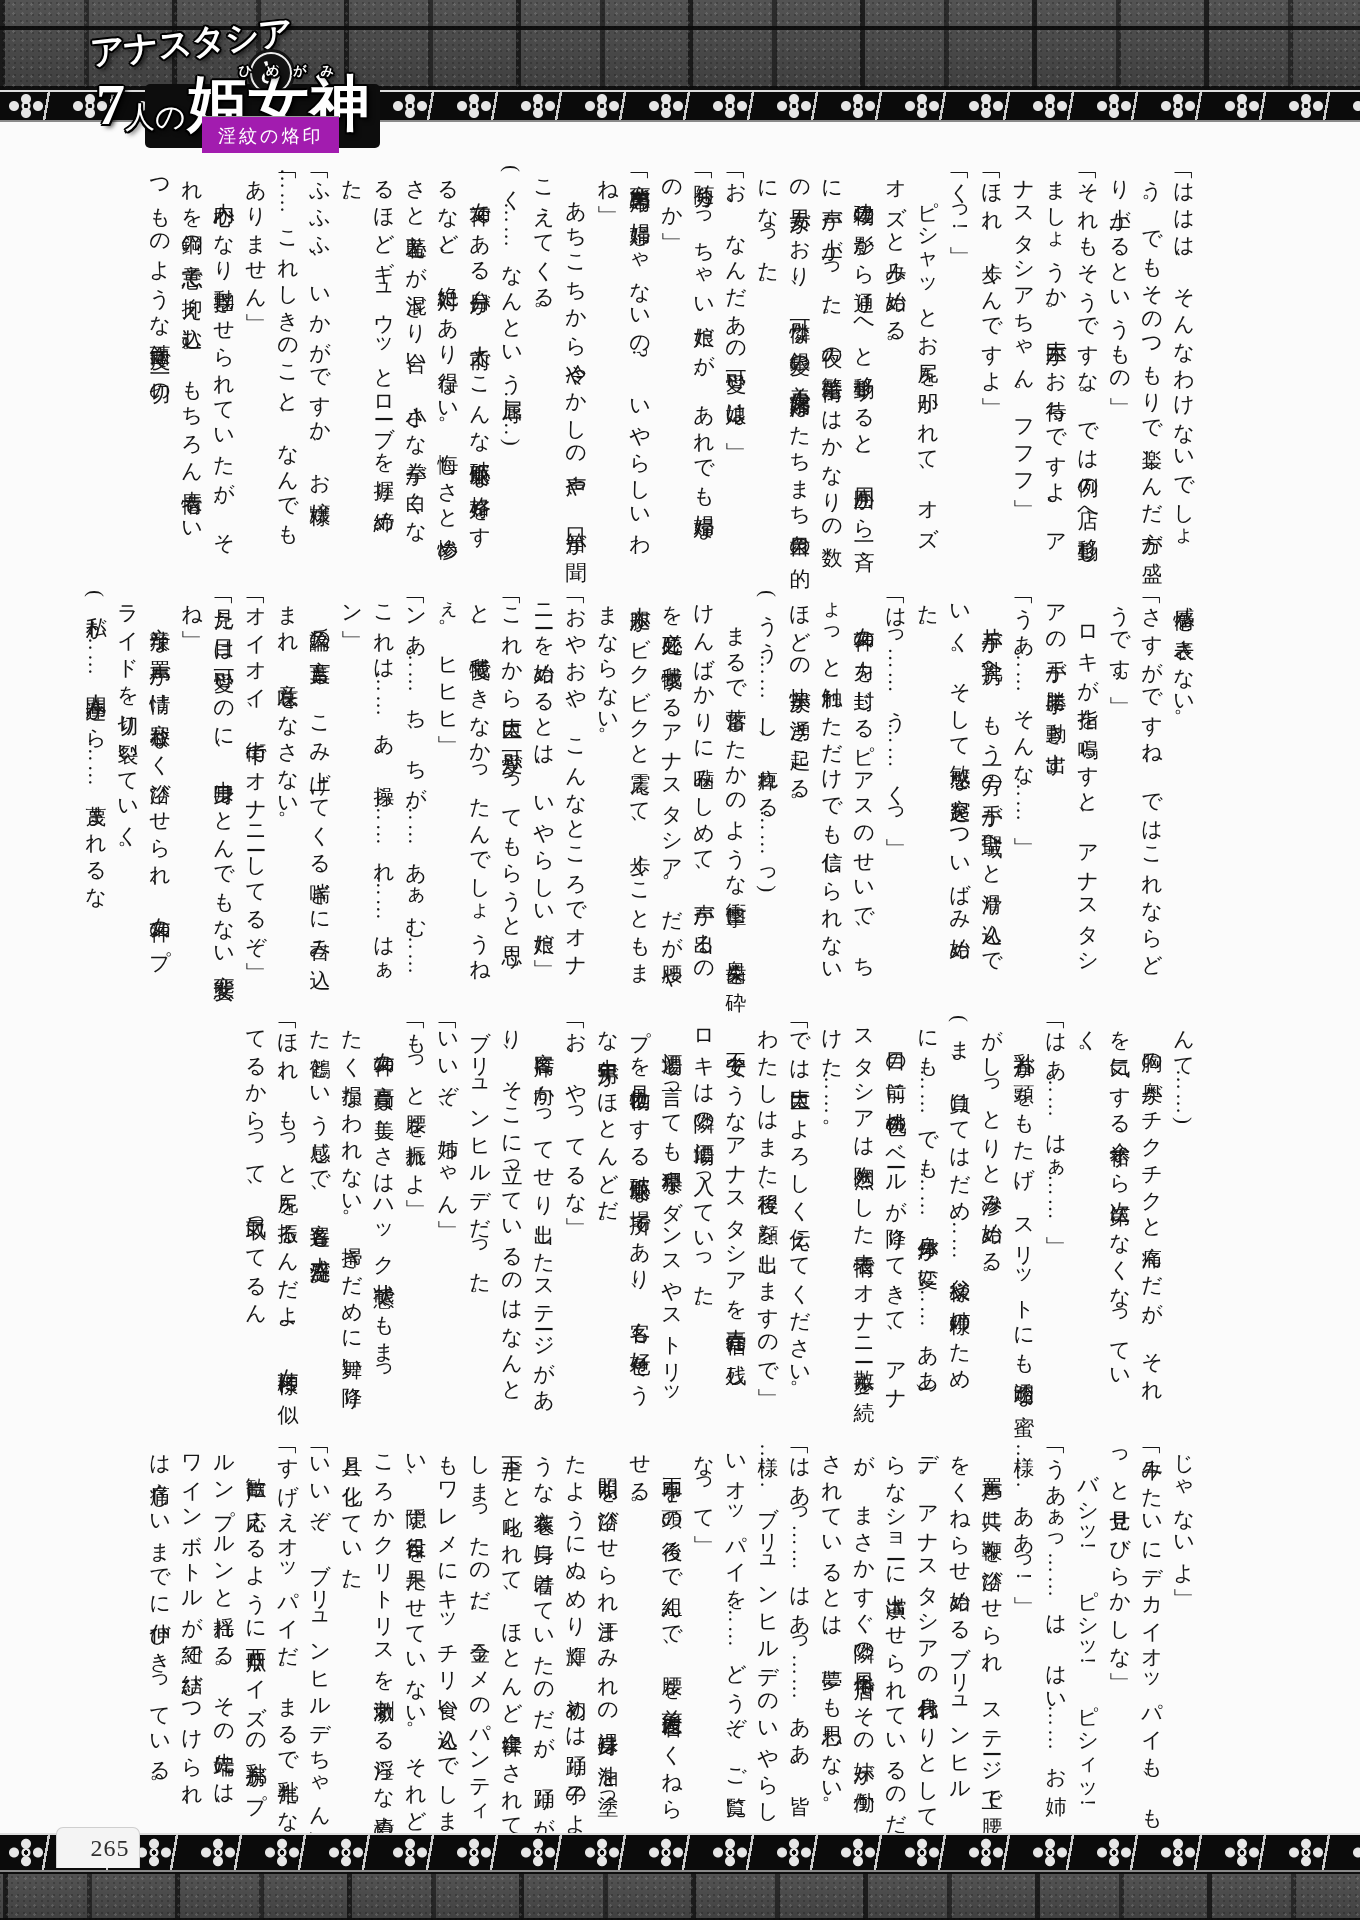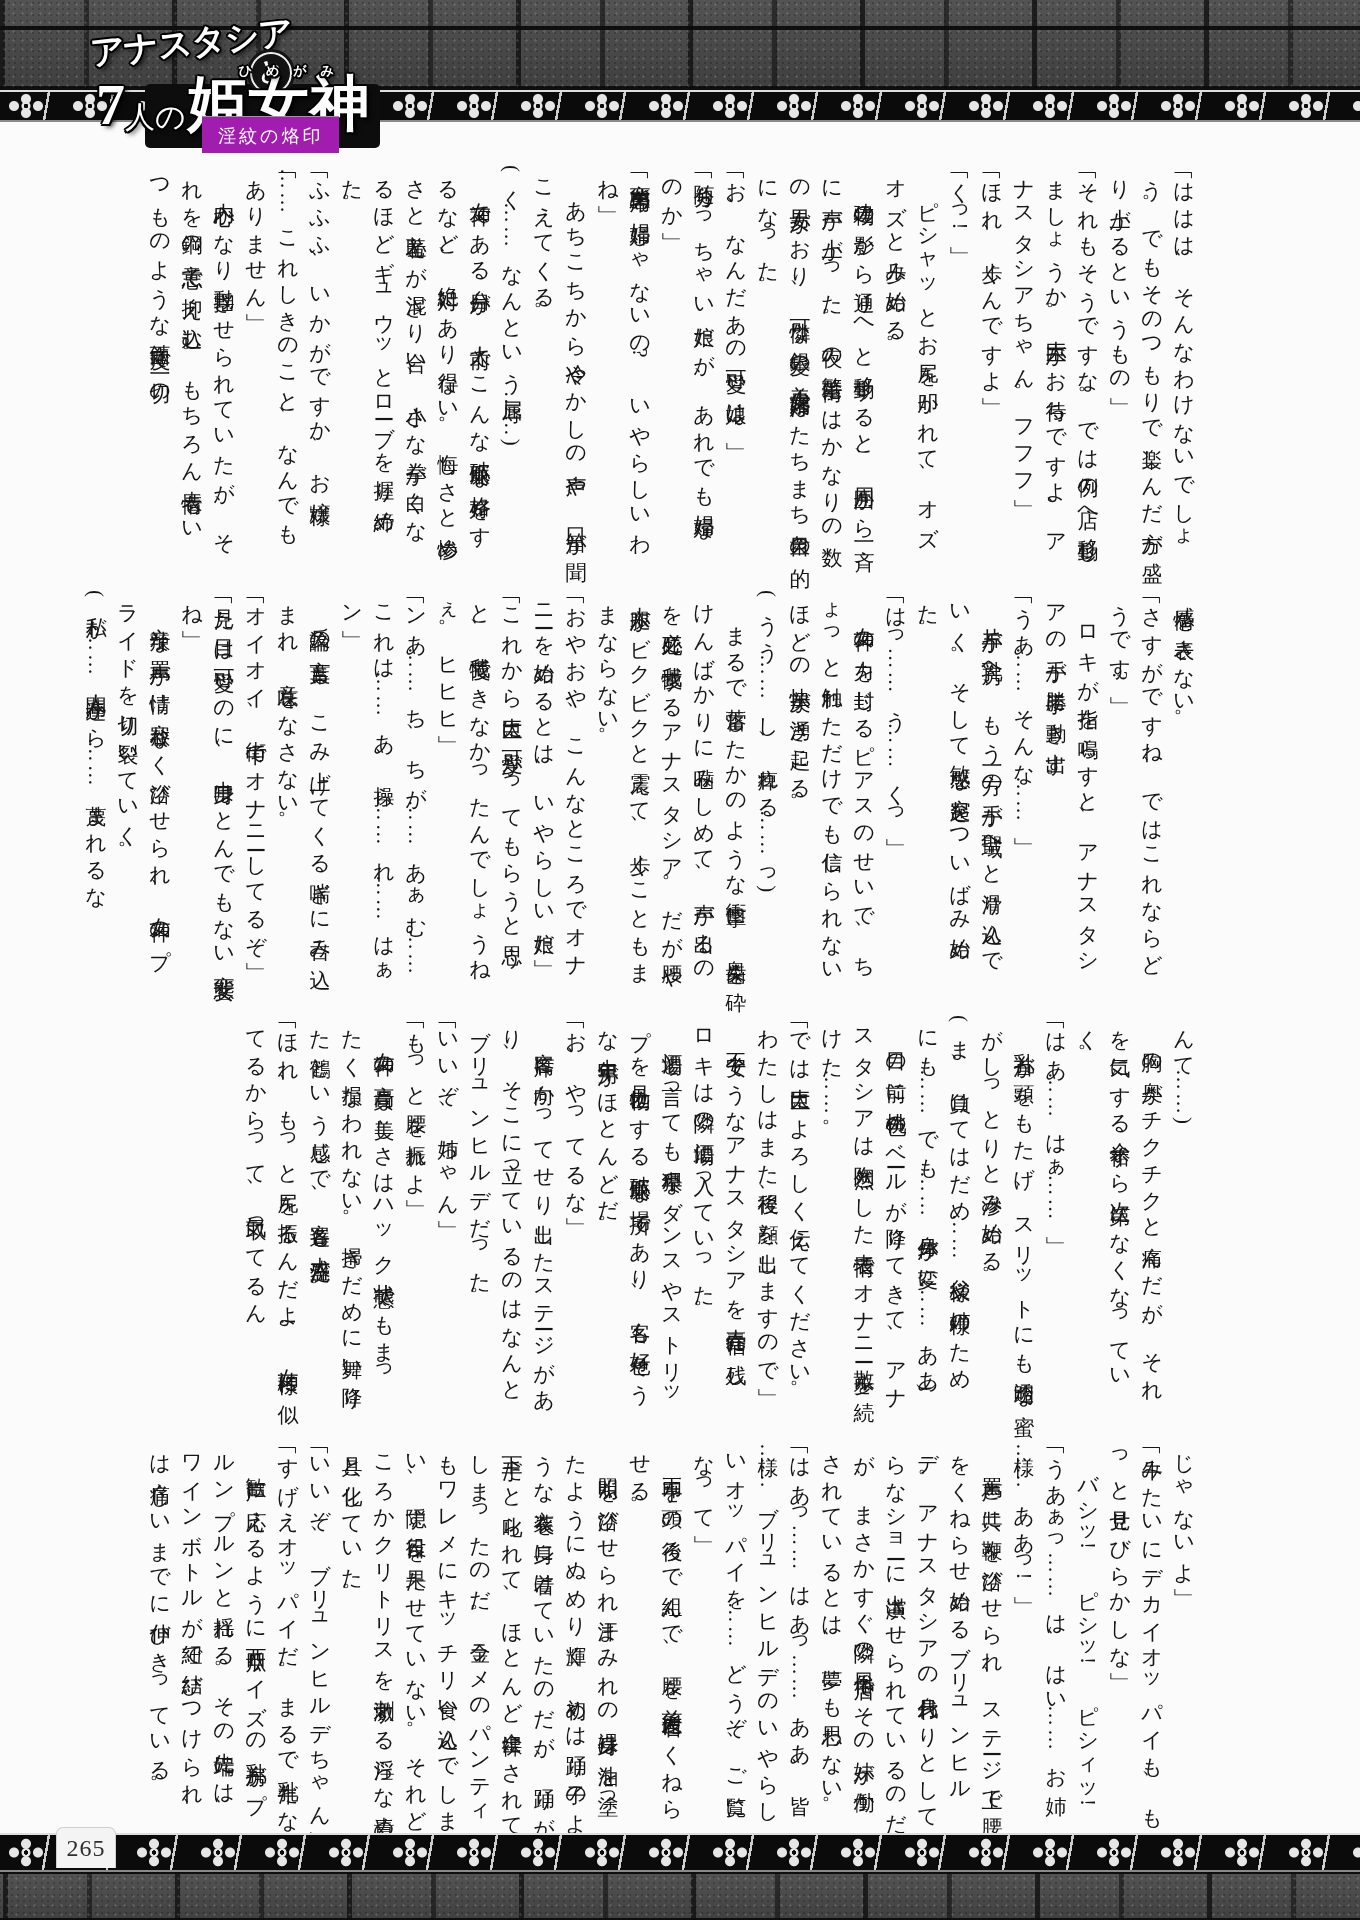--- a/index.html
+++ b/index.html
@@ -38,21 +38,21 @@
          padding-top:43px;box-sizing:border-box;}
   .text-row{writing-mode:vertical-rl;text-orientation:mixed;
             height:390px;width:1115px;margin:0 0 35px 85px;
             font-size:21px;line-height:32px;letter-spacing:3px;color:#161616;}
   .para{margin:0;padding:0;}
   .para.indent{text-indent:1em;}
 
   
   .page-tab{position:absolute;top:1827px;left:56px;width:58px;height:40px;z-index:5;
             background:#f4f4f4;border:1px solid #cfcfcf;border-bottom:none;
-            border-radius:7px 7px 0 0;text-align:center;}
+            border-radius:7px 7px 0 0;text-align:center;padding-left:24px;}
   .page-tab span{font-size:24px;color:#2e2e2e;line-height:40px;letter-spacing:1px;}
 
   
   .logo{position:absolute;top:0;left:60px;width:360px;height:160px;z-index:6;color:#fff;}
   .logo-backdrop{position:absolute;top:84px;left:85px;width:235px;height:64px;
                  background:#0d0d0d;border-radius:5px;}
   .outlined{color:#ffffff;
     text-shadow:2px 0 #000,-2px 0 #000,0 2px #000,0 -2px #000,
                 1.5px 1.5px #000,-1.5px 1.5px #000,1.5px -1.5px #000,-1.5px -1.5px #000,
                 3px 3px 5px rgba(0,0,0,.85);}

